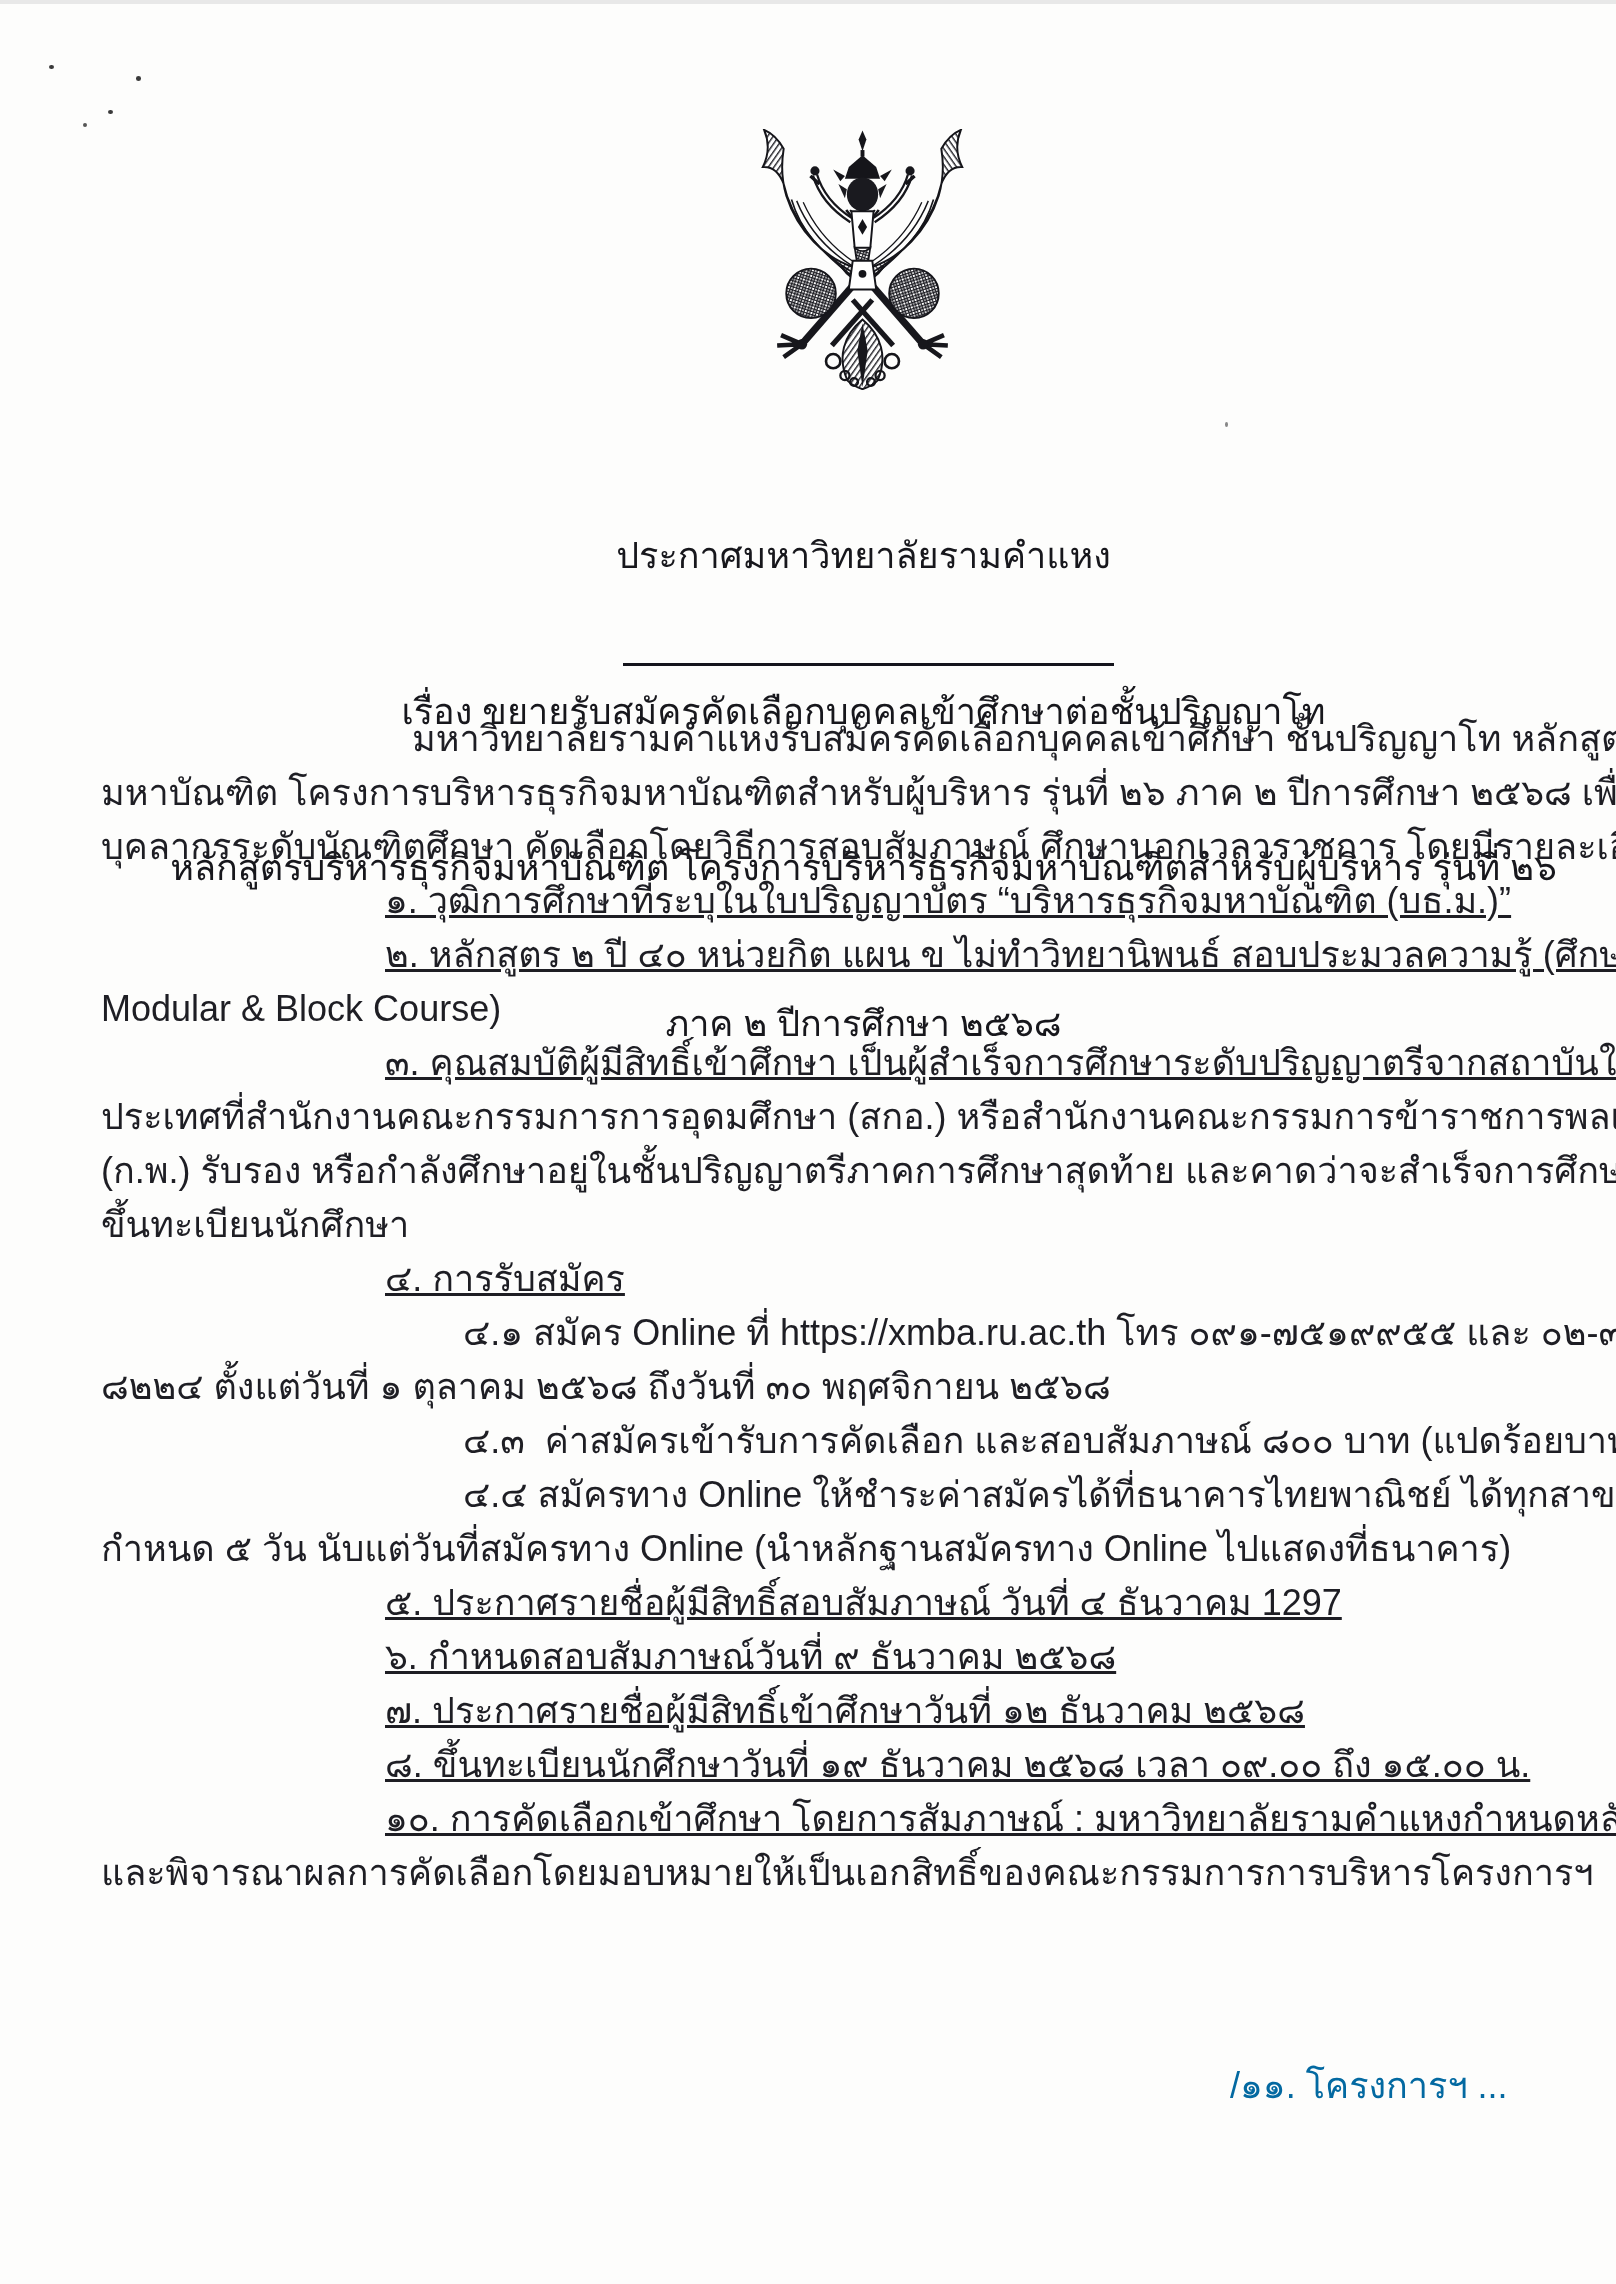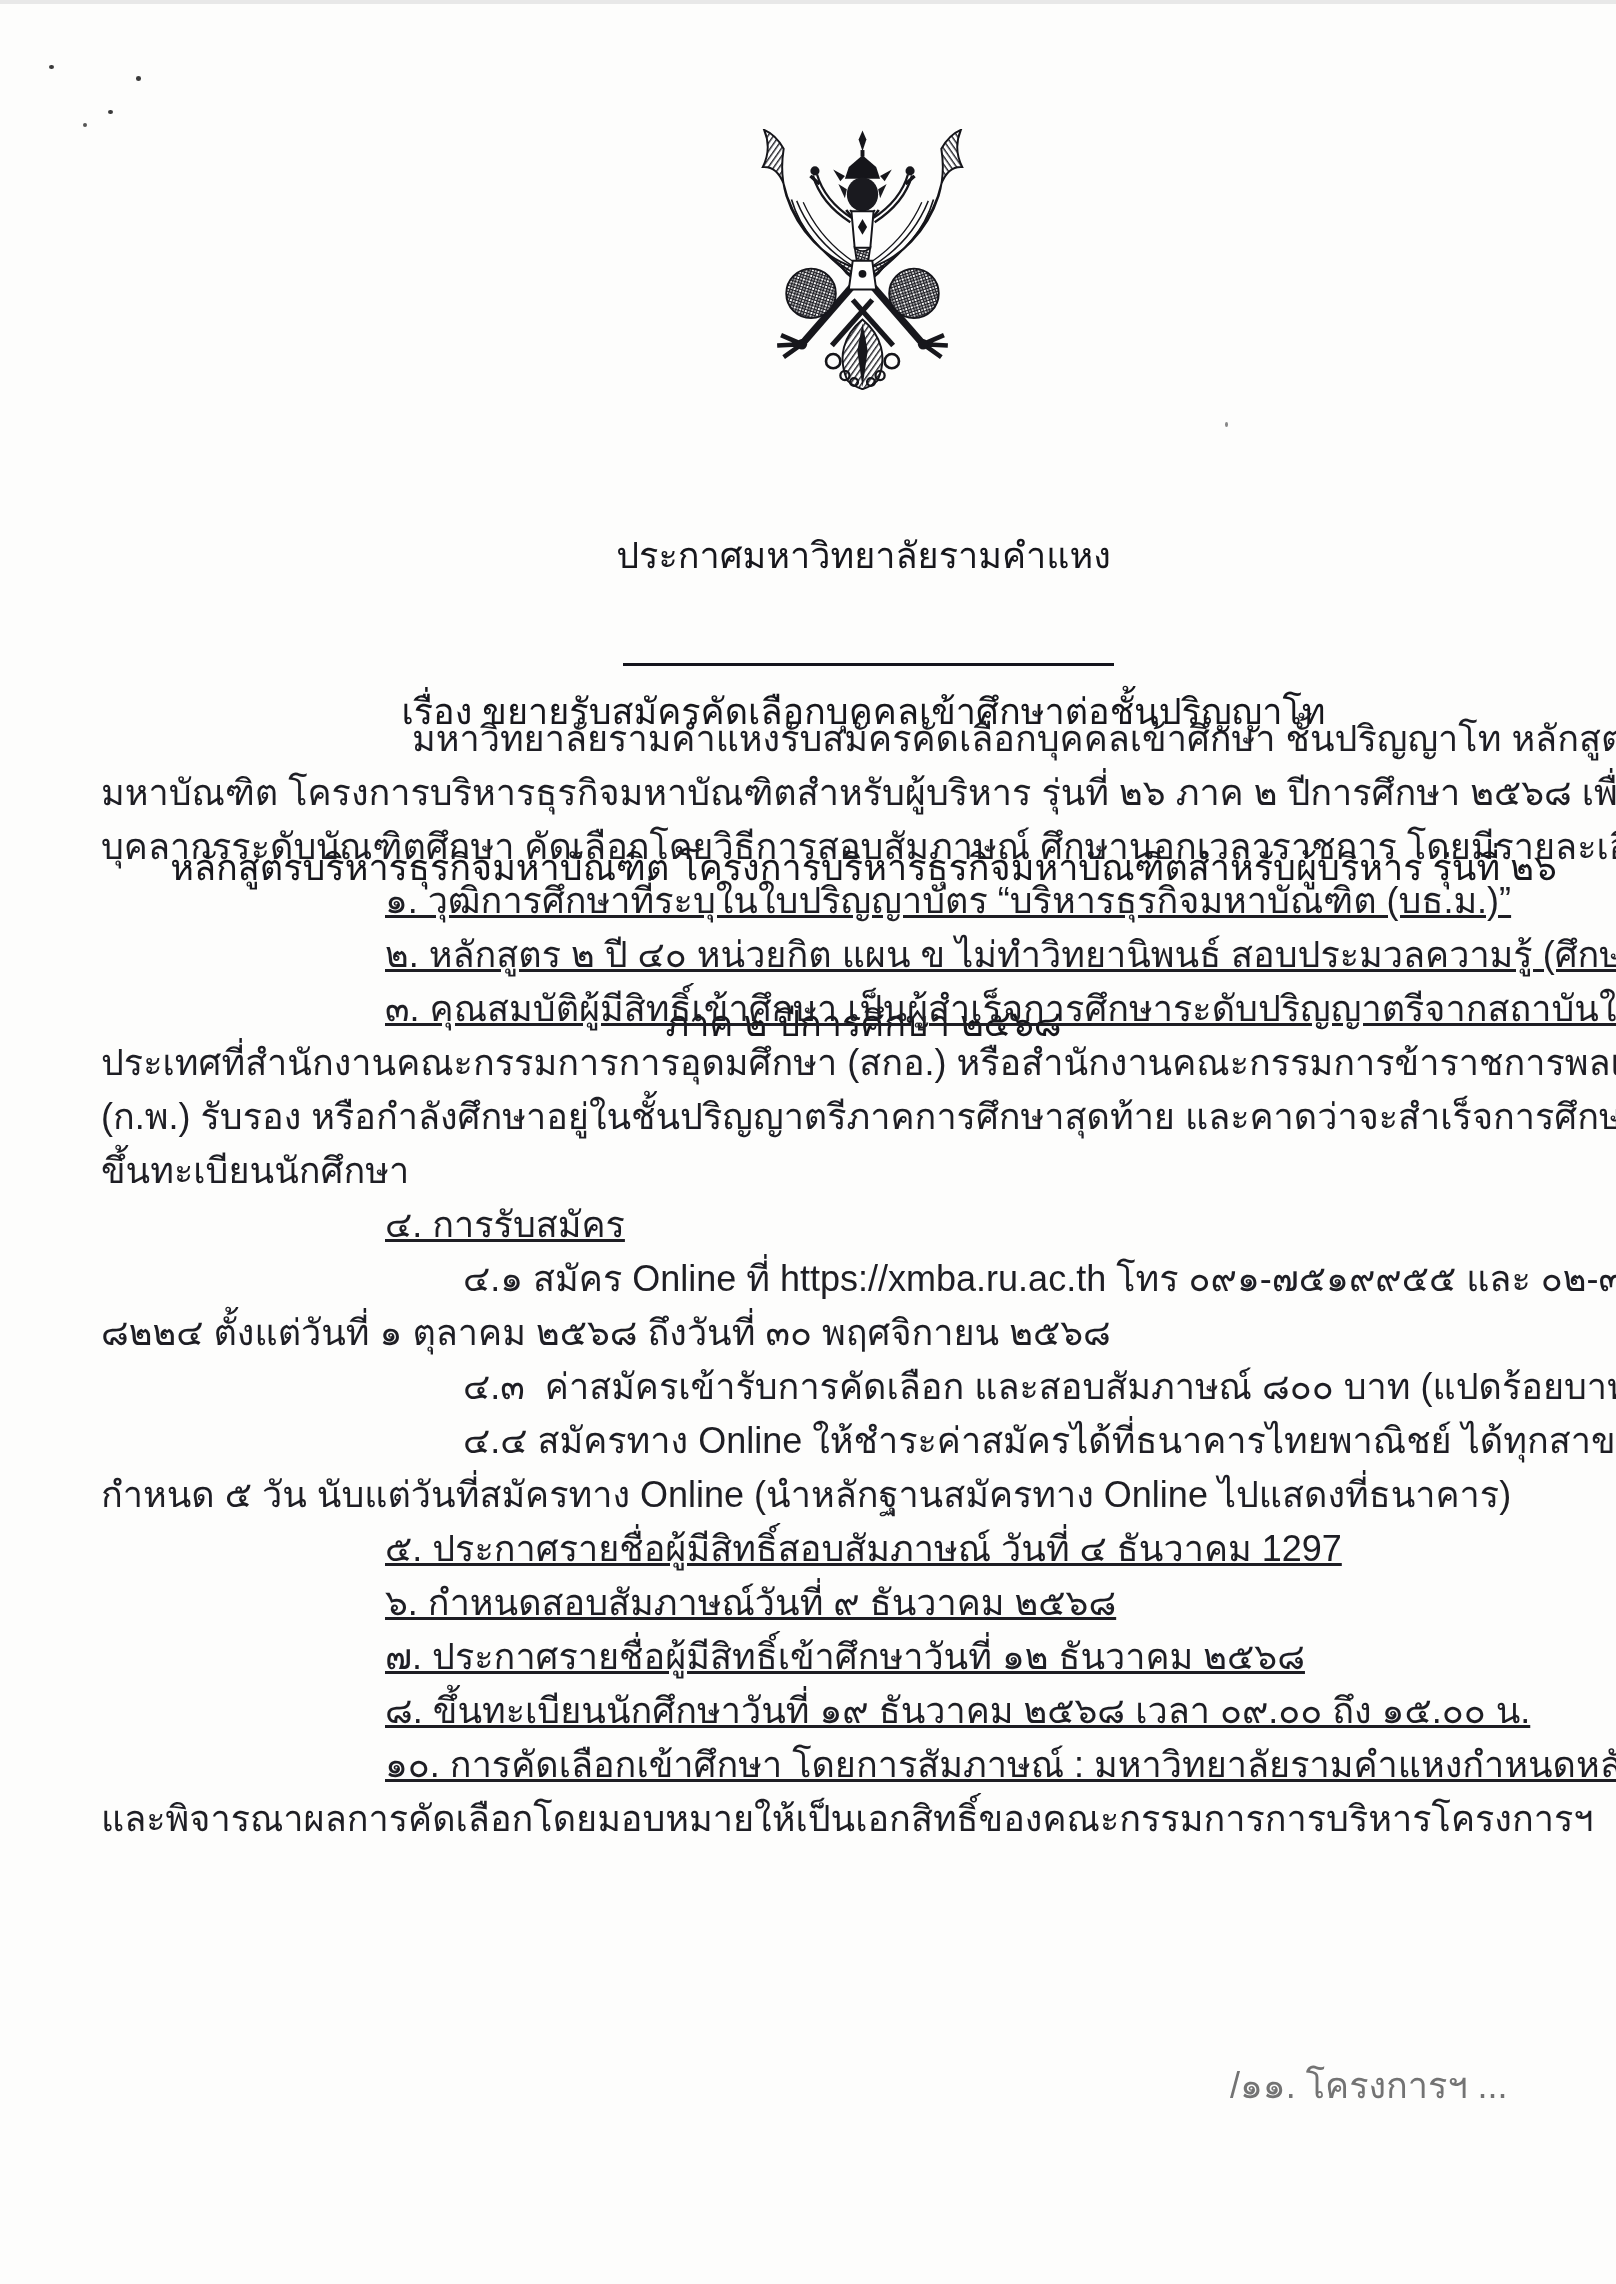--- a/index.html
+++ b/index.html
@@ -22,21 +22,21 @@
   }
   .divider{position:absolute;left:623px;top:659px;width:491px;height:3.3px;background:#14141c;}
   .body-text{
     position:absolute;left:101px;top:708px;width:1381px;
     font-size:36px;line-height:54px;color:#1e1e24;
   }
   .line{white-space:pre;}
   .ind-para{padding-left:311px;}
   .ind-item{padding-left:284px;text-decoration:underline;}
   .ind-sub{padding-left:362px;}
-  .note{position:absolute;left:1230px;top:2053px;font-size:36px;white-space:pre;color:#737373;}
+  .note{position:absolute;left:1230px;top:2053px;font-size:36px;white-space:pre;color:#0369a1;}
 </style>
 </head>
 <body>
 
 <div class="page">
 
   <div class="speck" style="left:49px;top:61px;width:4.6px;height:3.9px;"></div>
   <div class="speck" style="left:136px;top:72px;width:5.2px;height:4.6px;"></div>
   <div class="speck" style="left:108px;top:106px;width:4.6px;height:3.9px;"></div>
   <div class="speck" style="left:83px;top:119px;width:3.9px;height:3.9px;opacity:.85;"></div>
@@ -115,20 +115,21 @@
   </div>
 
   <div class="divider"></div>
 
   <div class="body-text">
     <div class="line ind-para">มหาวิทยาลัยรามคำแหงรับสมัครคัดเลือกบุคคลเข้าศึกษา ชั้นปริญญาโท หลักสูตรบริหารธุรกิจ</div>
     <div class="line">มหาบัณฑิต โครงการบริหารธุรกิจมหาบัณฑิตสำหรับผู้บริหาร รุ่นที่ ๒๖ ภาค ๒ ปีการศึกษา ๒๕๖๘ เพื่อพัฒนา</div>
     <div class="line">บุคลากรระดับบัณฑิตศึกษา คัดเลือกโดยวิธีการสอบสัมภาษณ์ ศึกษานอกเวลาราชการ โดยมีรายละเอียดดังนี้</div>
     <div class="line ind-item">๑. วุฒิการศึกษาที่ระบุในใบปริญญาบัตร “บริหารธุรกิจมหาบัณฑิต (บธ.ม.)”</div>
     <div class="line ind-item">๒. หลักสูตร ๒ ปี ๔๐ หน่วยกิต แผน ข ไม่ทำวิทยานิพนธ์ สอบประมวลความรู้ (ศึกษาระบบ</div>
+    <div class="line">Modular &amp; Block Course)</div>
     <div class="line ind-item">๓. คุณสมบัติผู้มีสิทธิ์เข้าศึกษา เป็นผู้สำเร็จการศึกษาระดับปริญญาตรีจากสถาบันใน หรือนอก</div>
     <div class="line">ประเทศที่สำนักงานคณะกรรมการการอุดมศึกษา (สกอ.) หรือสำนักงานคณะกรรมการข้าราชการพลเรือน</div>
     <div class="line">(ก.พ.) รับรอง หรือกำลังศึกษาอยู่ในชั้นปริญญาตรีภาคการศึกษาสุดท้าย และคาดว่าจะสำเร็จการศึกษาก่อนวัน</div>
     <div class="line">ขึ้นทะเบียนนักศึกษา</div>
     <div class="line ind-item">๔. การรับสมัคร</div>
     <div class="line ind-sub">๔.๑ สมัคร Online ที่ https://xmba.ru.ac.th โทร ๐๙๑-๗๕๑๙๙๕๕ และ ๐๒-๓๑๐-</div>
     <div class="line">๘๒๒๔ ตั้งแต่วันที่ ๑ ตุลาคม ๒๕๖๘ ถึงวันที่ ๓๐ พฤศจิกายน ๒๕๖๘</div>
     <div class="line ind-sub">๔.๓  ค่าสมัครเข้ารับการคัดเลือก และสอบสัมภาษณ์ ๘๐๐ บาท (แปดร้อยบาทถ้วน)</div>
     <div class="line ind-sub">๔.๔ สมัครทาง Online ให้ชำระค่าสมัครได้ที่ธนาคารไทยพาณิชย์ ได้ทุกสาขาภายใน</div>
     <div class="line">กำหนด ๕ วัน นับแต่วันที่สมัครทาง Online (นำหลักฐานสมัครทาง Online ไปแสดงที่ธนาคาร)</div>

